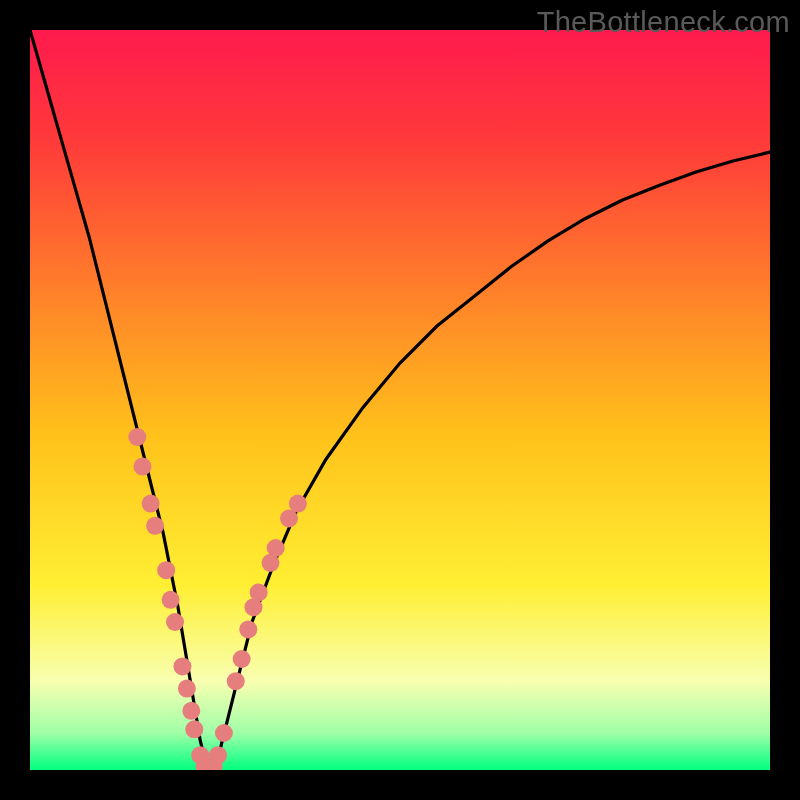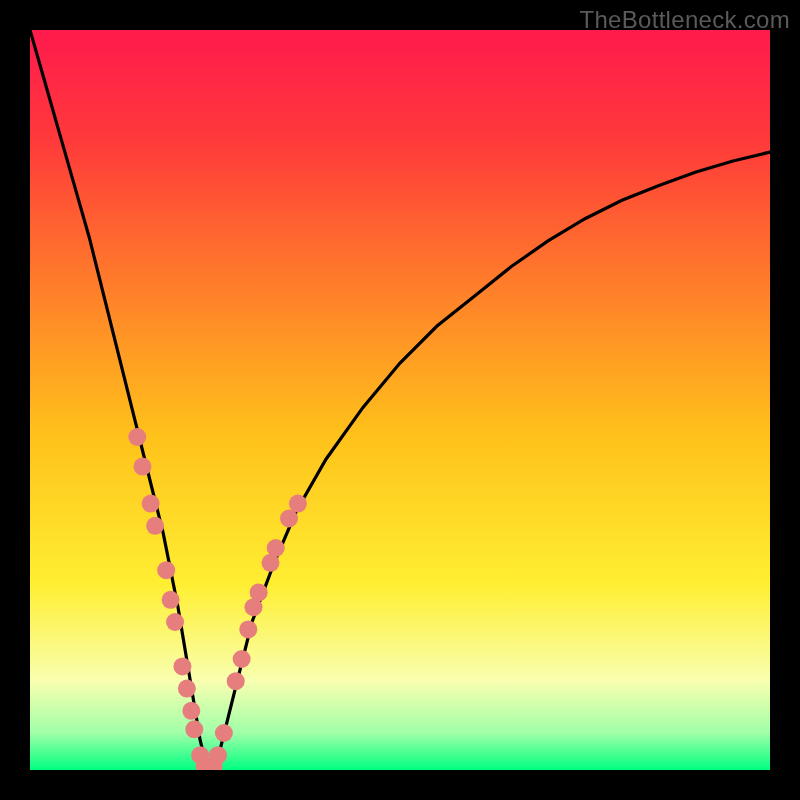--- a/index.html
+++ b/index.html
@@ -14,21 +14,21 @@
     position: relative;
     width: 800px;
     height: 800px;
     background: #000;
   }
   .watermark {
     position: absolute;
     top: 6px;
     right: 10px;
     color: #5a5a5a;
-    font-size: 24px;
+    font-size: 29px;
     font-weight: 500;
     z-index: 5;
     user-select: none;
     letter-spacing: 0.3px;
   }
   .plot-area {
     position: absolute;
     left: 30px;
     top: 30px;
     width: 740px;

